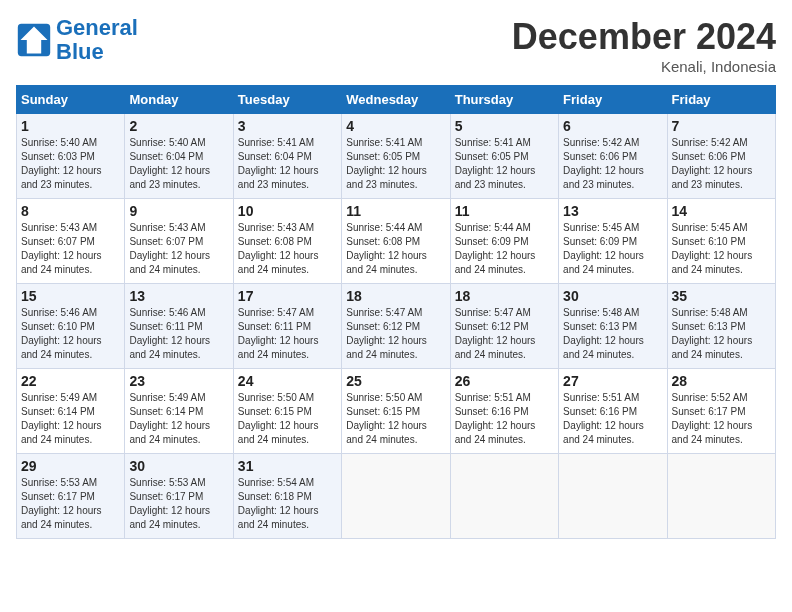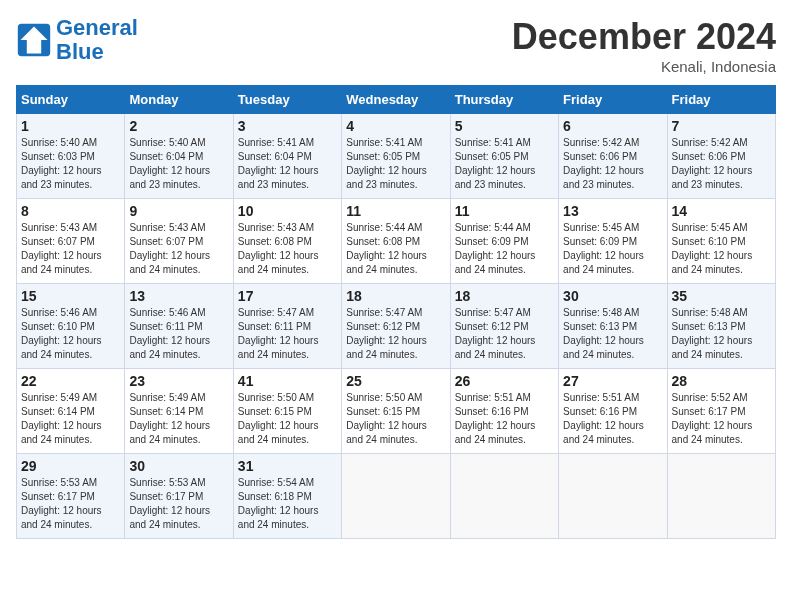--- a/index.html
+++ b/index.html
@@ -217,21 +217,21 @@
       <tr>
         <td>
           <span class="day-num">22</span>
           <div class="day-info">Sunrise: 5:49 AM<br>Sunset: 6:14 PM<br>Daylight: 12 hours and 24 minutes.</div>
         </td>
         <td>
           <span class="day-num">23</span>
           <div class="day-info">Sunrise: 5:49 AM<br>Sunset: 6:14 PM<br>Daylight: 12 hours and 24 minutes.</div>
         </td>
         <td>
-          <span class="day-num">41</span>
+          <span class="day-num">24</span>
           <div class="day-info">Sunrise: 5:50 AM<br>Sunset: 6:15 PM<br>Daylight: 12 hours and 24 minutes.</div>
         </td>
         <td>
           <span class="day-num">25</span>
           <div class="day-info">Sunrise: 5:50 AM<br>Sunset: 6:15 PM<br>Daylight: 12 hours and 24 minutes.</div>
         </td>
         <td>
           <span class="day-num">26</span>
           <div class="day-info">Sunrise: 5:51 AM<br>Sunset: 6:16 PM<br>Daylight: 12 hours and 24 minutes.</div>
         </td>

